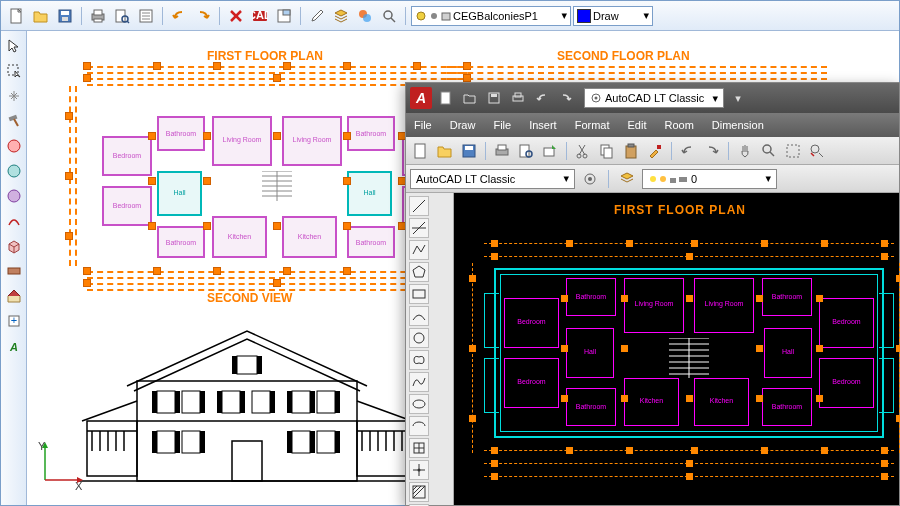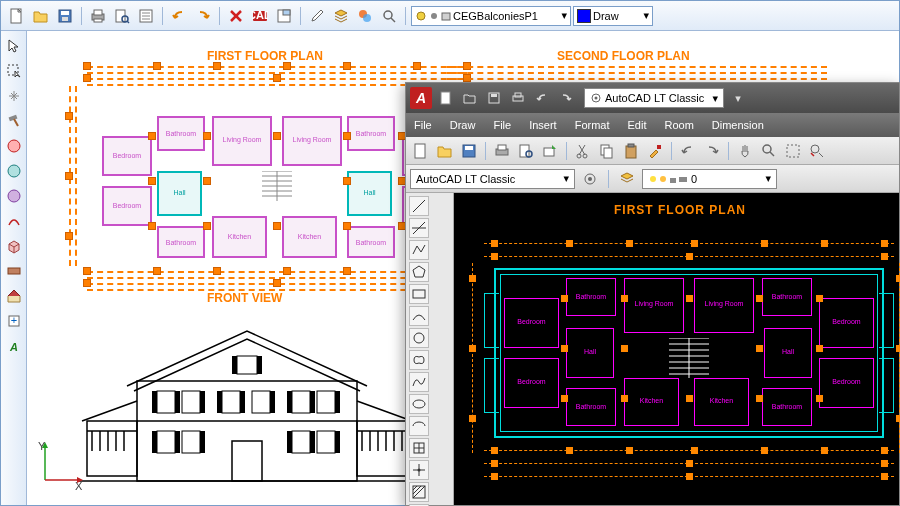--- a/index.html
+++ b/index.html
@@ -244,21 +244,21 @@
     <div class="side-btn">
         <svg width="16" height="16">
           <text x="8" y="13" font-size="14" text-anchor="middle" fill="#208020" font-weight="bold" font-style="italic">A</text>
         </svg>
       </div>
   </div>
 
   <div class="canvas1">
     <div class="plan-title first">FIRST FLOOR PLAN</div>
     <div class="plan-title second">SECOND FLOOR PLAN</div>
-    <div class="plan-title front">FRONT VIEW</div>
+    <div class="plan-title front">SECOND VIEW</div>
 
     <div class="floor-plan" id="fp1">
       <div class="orange-h" style="left:0;top:-20px;width:380px"></div>
       <div class="orange-h" style="left:0;top:-8px;width:380px"></div>
       <div class="orange-h" style="left:0;top:185px;width:380px"></div>
       <div class="orange-h" style="left:0;top:197px;width:380px"></div>
       <div class="orange-v" style="left:-18px;top:0;height:180px"></div>
       <div class="orange-v" style="left:385px;top:0;height:180px"></div>
     <div class="room" style="left: 15px; top: 50px; width: 50px; height: 40px;">
           <div class="room-label">Bedroom</div>

